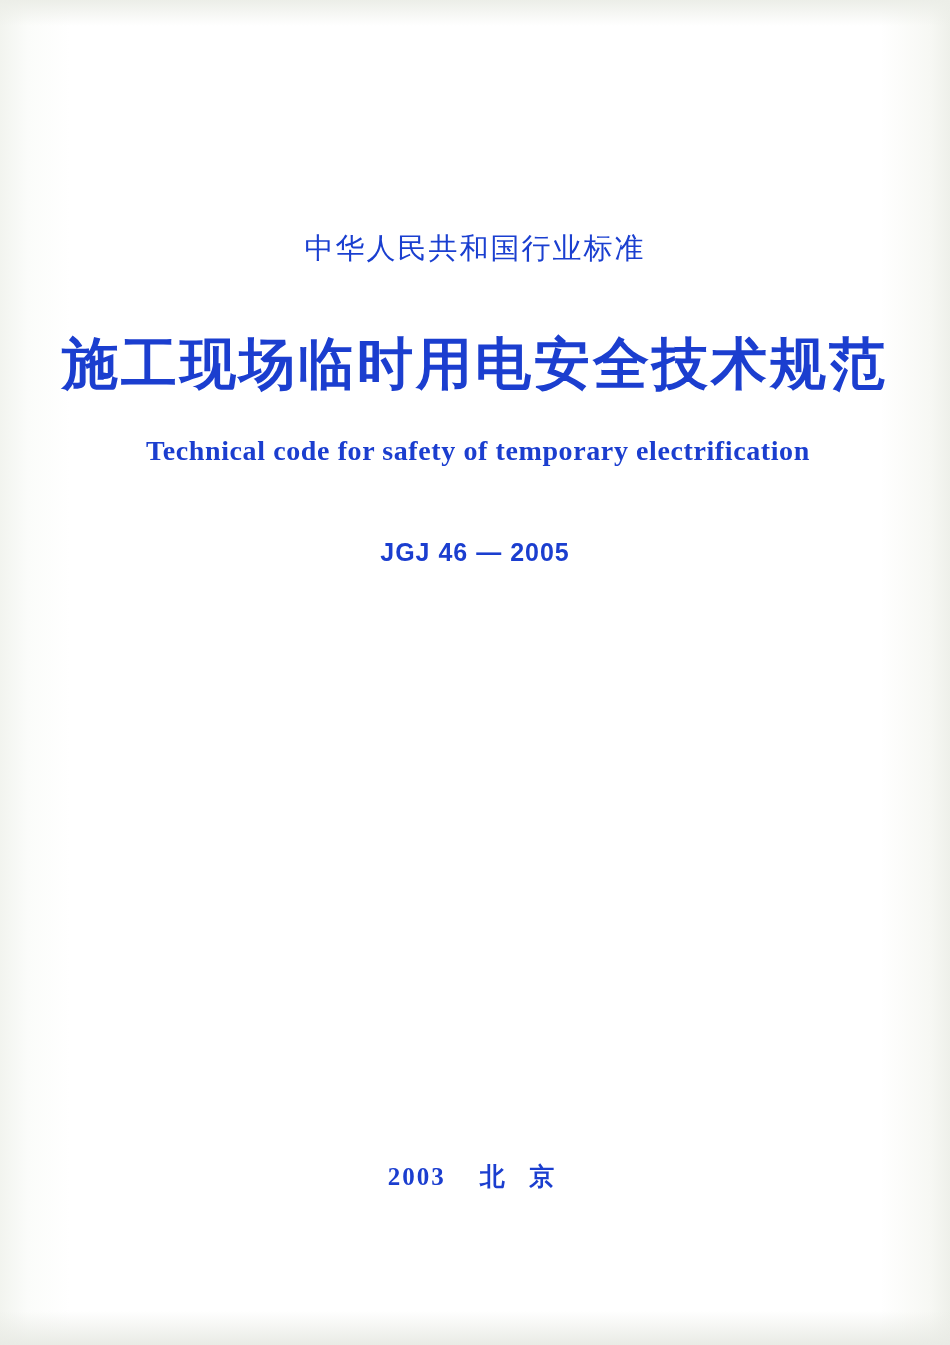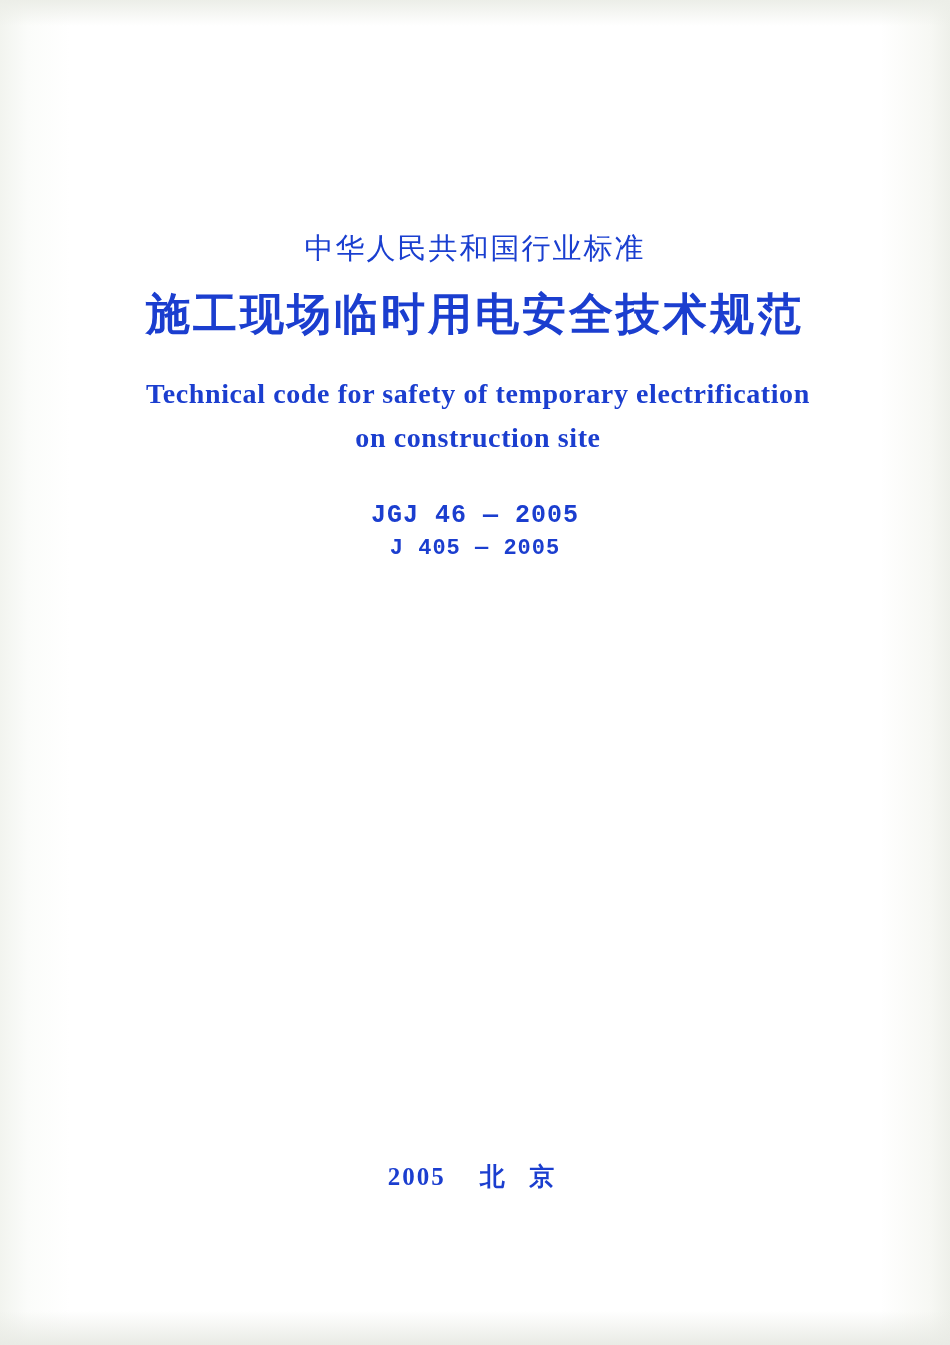--- a/index.html
+++ b/index.html
@@ -52,23 +52,23 @@
     margin-top: 234px;
     font-family: "DejaVu Sans", sans-serif;
     font-size: 29px;
     font-weight: 500;
     letter-spacing: 2px;
     color: #1a3fd0;
     line-height: 1;
   }
 
   .title-cn {
-    margin-top: 27px;
+    margin-top: 70px;
     font-family: "DejaVu Sans", sans-serif;
-    font-size: 44px;
+    font-size: 56px;
     font-weight: 700;
     letter-spacing: 3px;
     color: #1b3ecf;
     line-height: 1.1;
   }
 
   .title-en {
     margin-top: 34px;
     font-family: "Liberation Serif", serif;
     font-size: 28px;
@@ -76,22 +76,22 @@
     color: #1b3ecf;
     line-height: 1.55;
     letter-spacing: 0.6px;
     padding-left: 6px;
   }
   .title-en .line2 {
     display: block;
   }
 
   .code-block {
-    margin-top: 40px;
-    font-family: Liberation Mono, monospace;
+    margin-top: 64px;
+    font-family: Liberation Sans, sans-serif;
     font-weight: 700;
     color: #1b3ecf;
   }
   .code-primary {
     font-size: 25px;
     letter-spacing: 1px;
     line-height: 1.35;
   }
   .code-secondary {
     font-size: 22px;
@@ -126,27 +126,25 @@
   <div class="scan-bottom"></div>
 
   <div class="content">
 
     <div class="standard-org">中华人民共和国行业标准</div>
 
     <div class="title-cn">施工现场临时用电安全技术规范</div>
 
     <div class="title-en">
       <span class="line1">Technical code for safety of temporary electrification</span>
-      <span class="line2">on construction site</span>
     </div>
 
     <div class="code-block">
       <div class="code-primary">JGJ 46 — 2005</div>
-      <div class="code-secondary">J 405 — 2005</div>
     </div>
 
   </div>
 
   <div class="footer">
-    <span>2005</span><span class="city">北 京</span>
+    <span>2003</span><span class="city">北 京</span>
   </div>
 
 </div>
 
 </body></html>

